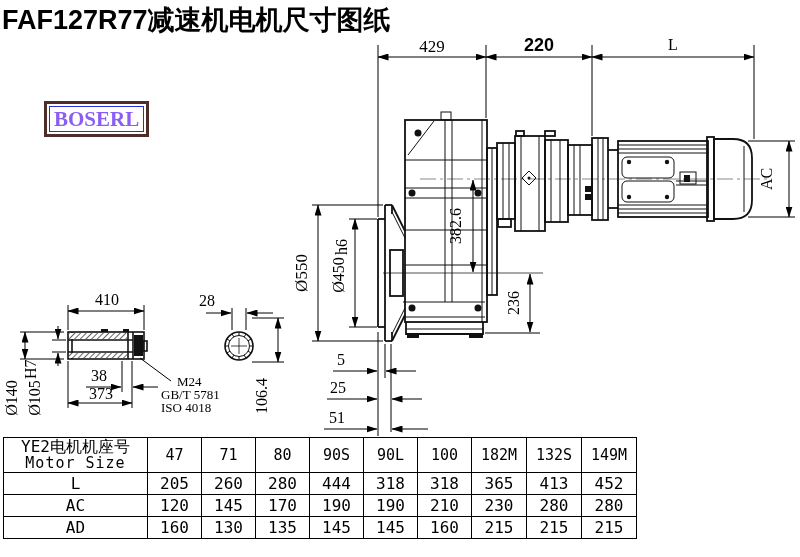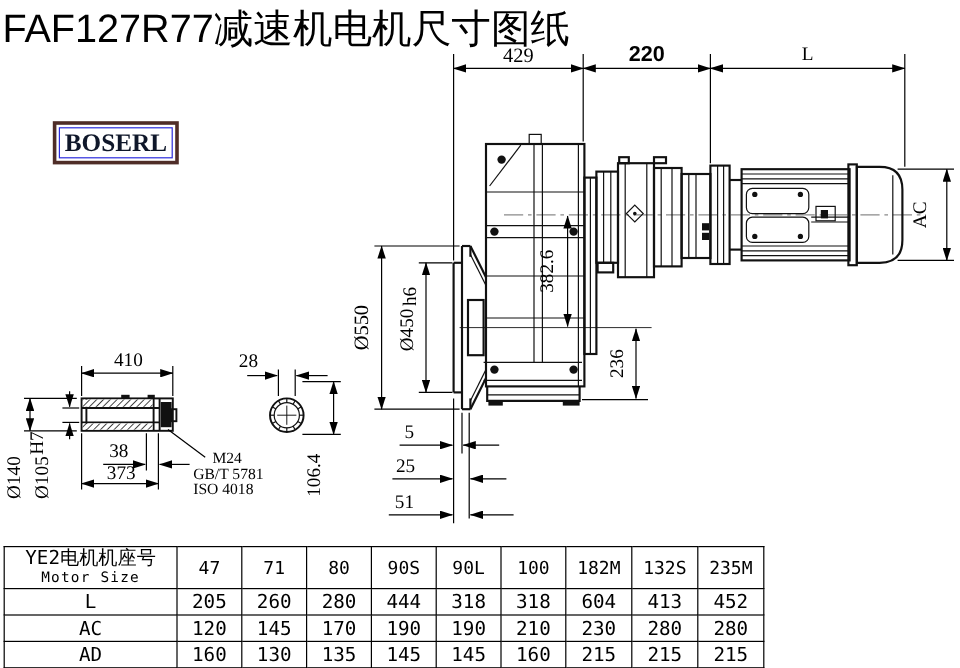--- a/index.html
+++ b/index.html
@@ -1,33 +1,33 @@
 <!DOCTYPE html>
 <html><head>
 <meta charset="utf-8">
 <style>
   html,body{margin:0;padding:0;background:#fff;width:800px;height:557px;overflow:hidden;}
   body{position:relative;font-family:"Liberation Sans","DejaVu Sans",sans-serif;color:#000;}
-  .title{position:absolute;left:2px;top:2px;font-size:33px;font-weight:normal;letter-spacing:0px;white-space:nowrap;}
+  .title{position:absolute;left:2px;top:2px;font-size:27px;font-weight:bold;letter-spacing:0px;white-space:nowrap;}
   .logo-outer{position:absolute;left:44px;top:101px;border:3px solid #4f2d28;background:#fff;padding:2px;}
   .logo-inner{border:1px solid #2b2bdd;padding:0 4px;font-family:"Liberation Serif","DejaVu Serif",serif;
-              font-weight:bold;font-size:21px;color:#0f172a;line-height:24px;}
+              font-weight:bold;font-size:21px;color:#8b5cf6;line-height:24px;}
   svg.draw{position:absolute;left:0;top:0;}
   text{fill:#000;}
   .dimtxt{font-family:"Liberation Serif","DejaVu Serif",serif;font-size:16px;}
   .dimtxt.big{font-size:17px;}
   .dimbold{font-family:"Liberation Sans","DejaVu Sans",sans-serif;font-weight:bold;font-size:18px;}
   .spec{font-family:"Liberation Serif","DejaVu Serif",serif;font-size:13px;}
-  table.mt{position:absolute;left:3px;top:455px;border-collapse:collapse;table-layout:fixed;
+  table.mt{position:absolute;left:3px;top:437px;border-collapse:collapse;table-layout:fixed;
            font-family:"DejaVu Sans Mono","DejaVu Sans",monospace,sans-serif;padding-left:20px;}
   table.mt td{border:1.6px solid #000;text-align:center;vertical-align:middle;padding:0;
               font-size:16px;height:21px;background:#fff;}
   table.mt td.hdr{height:34px;font-size:15px;line-height:16px;}
   table.mt .cn{font-size:16px;}
-  table.mt .en{font-size:12px;letter-spacing:1px;}
+  table.mt .en{font-size:15px;letter-spacing:1px;}
 </style>
 </head>
 <body>
 
 <svg class="draw" width="800" height="557" viewBox="0 0 800 557">
   <defs>
     <marker id="ar" markerWidth="11" markerHeight="7" refX="10.5" refY="3.5" orient="auto-start-reverse" markerUnits="userSpaceOnUse">
       <path d="M0,0 L11,3.5 L0,7 Z" fill="#000"></path>
     </marker>
     <pattern id="ht" width="4" height="4" patternUnits="userSpaceOnUse" patternTransform="rotate(45)">
@@ -322,31 +322,31 @@
       <div class="en">Motor Size</div>
     </td>
     <td class="hdr">47</td>
     <td class="hdr">71</td>
     <td class="hdr">80</td>
     <td class="hdr">90S</td>
     <td class="hdr">90L</td>
     <td class="hdr">100</td>
     <td class="hdr">182M</td>
     <td class="hdr">132S</td>
-    <td class="hdr">235M</td>
+    <td class="hdr">149M</td>
   </tr>
   <tr>
     <td>L</td>
     <td>205</td>
     <td>260</td>
     <td>280</td>
     <td>444</td>
     <td>318</td>
     <td>318</td>
-    <td>604</td>
+    <td>365</td>
     <td>413</td>
     <td>452</td>
   </tr>
   <tr>
     <td>AC</td>
     <td>120</td>
     <td>145</td>
     <td>170</td>
     <td>190</td>
     <td>190</td>

